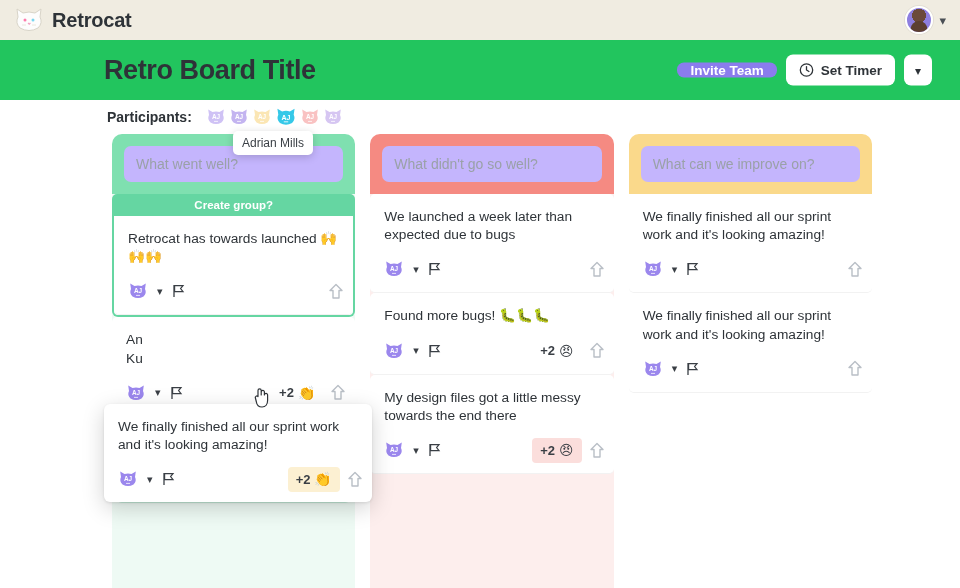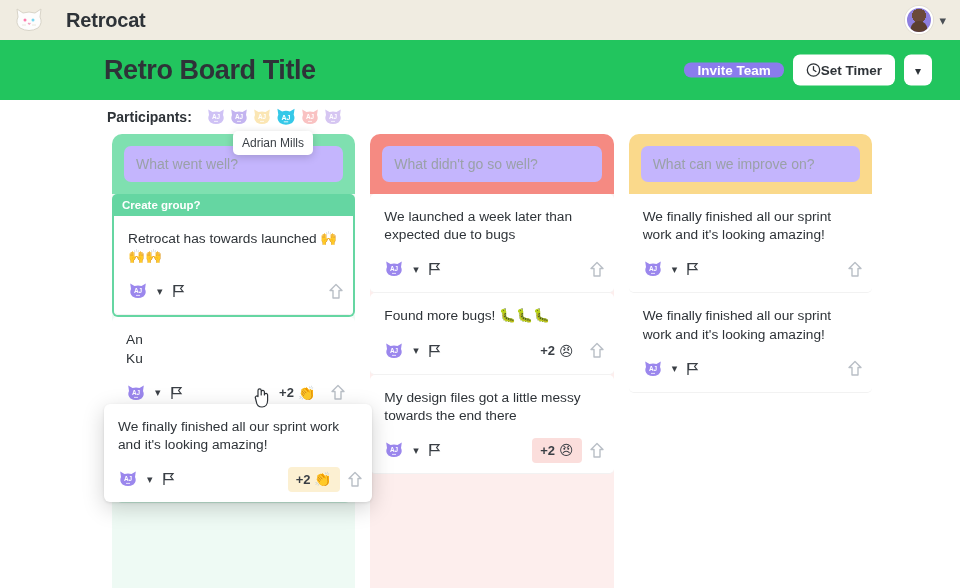--- a/index.html
+++ b/index.html
@@ -11,21 +11,21 @@
   }
 
   
   .topbar {
     height: 40px;
     background: #f0ece1;
     display: flex; align-items: center;
     padding: 0 14px;
     position: relative;
   }
-  .brand { display: flex; align-items: center; gap: 22px; }
+  .brand { display: flex; align-items: center; gap: 8px; }
   .brand-name {
     font-size: 20px; font-weight: bold; color: #2e3338;
     letter-spacing: -0.2px;
   }
   .cat-logo { width: 30px; height: 26px; position: relative; display:block; }
   .user-wrap {
     position: absolute; right: 14px; top: 50%; transform: translateY(-50%);
     display: flex; align-items: center; gap: 6px;
   }
   .user-avatar {
@@ -62,21 +62,21 @@
   .btn-invite {
     background: #8b7ced; color: #ffffff;
     font-size: 13.5px; font-weight: bold;
     padding: 0 13px; border-radius: 7px; border: none;
     cursor: pointer;
   }
   .btn-timer {
     background: #ffffff; color: #2e3338;
     font-size: 13.5px; font-weight: bold;
     padding: 8px 13px; border-radius: 7px; border: none;
-    display: flex; align-items: center; cursor: pointer;
+    display: flex; align-items: center; gap: 7px; cursor: pointer;
   }
   .btn-caret {
     background: #ffffff; border: none; border-radius: 7px;
     width: 28px; height: 31px; cursor: pointer;
     display: flex; align-items: center; justify-content: center;
     color: #2e3338; font-size: 12px;
   }
   .clock-ico { width: 15px; height: 15px; display:block; }
 
   
@@ -157,21 +157,21 @@
     width: 30px; height: 30px; display:flex;
     align-items:center; justify-content:center;
   }
   .arrow-ico { width: 16px; height: 17px; display:block; }
   .emo { font-size: 14px; line-height:1; }
 
   
   .group-banner {
     background: #65d6a2; color: #ffffff;
     font-size: 11.5px; font-weight: bold;
-    padding: 5px 10px; border-radius: 5px 5px 0 0;
+    padding: 5px 10px; border-radius: 5px 5px 0 0; text-align: center;
   }
   .group-box {
     border: 2px solid #65d6a2; border-top: none;
     border-radius: 0 0 6px 6px; background: #ffffff;
   }
 
   
   .dropzone {
     background: #c8efdd; border-radius: 6px;
     height: 78px; margin: 8px 4px 0 4px;

